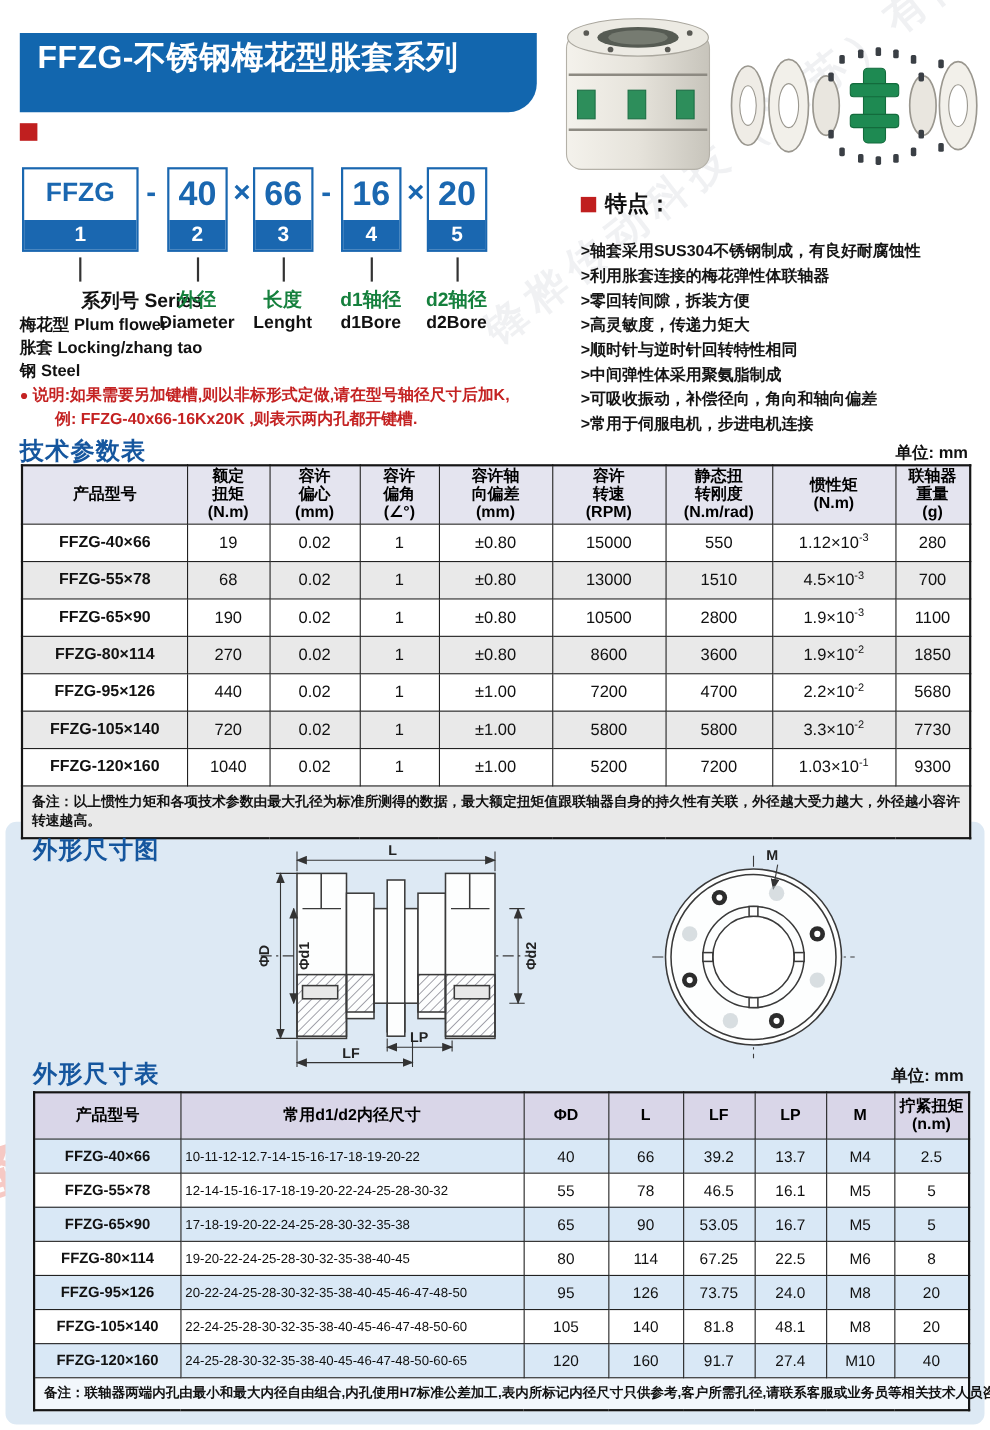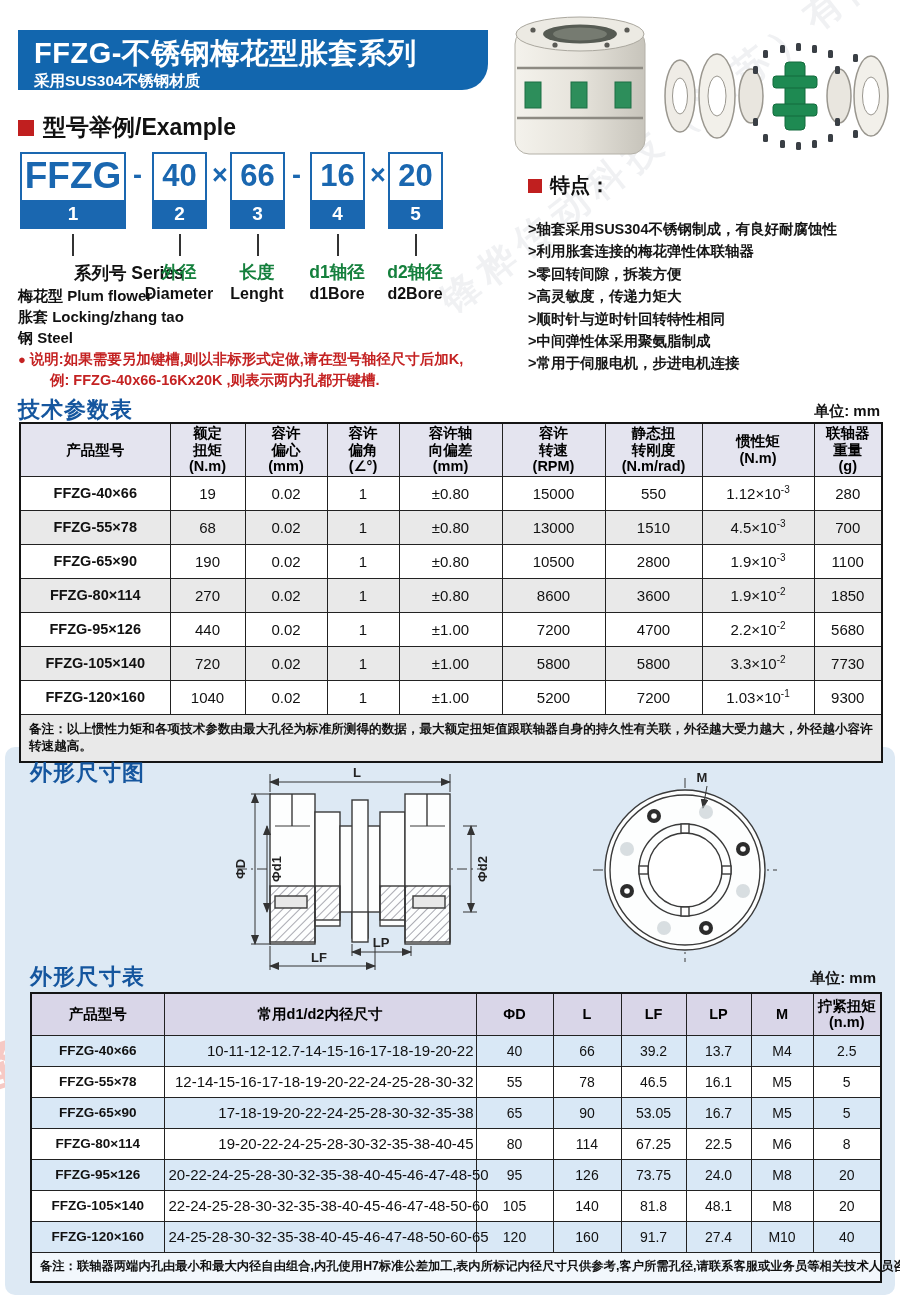--- a/index.html
+++ b/index.html
@@ -8,21 +8,21 @@
   .page { position:relative; width:900px; height:1300px; background:#ffffff; overflow:hidden; }
 
   
   .wm { position:absolute; white-space:nowrap; pointer-events:none; font-weight:bold; z-index:1; }
   .wm-0 { left:30px; top:980px; transform:rotate(-38deg); transform-origin:left top; font-size:42px; color:rgba(125,140,158,.20); letter-spacing:10px; }
   .wm-1 { left:130px; top:1115px; transform:rotate(-38deg); transform-origin:left top; font-size:42px; color:rgba(125,140,158,.16); letter-spacing:10px; }
   .wm-2 { left:430px; top:285px; transform:rotate(-38deg); transform-origin:left top; font-size:38px; color:rgba(150,158,170,.14); letter-spacing:8px; }
   .wm-3 { left:-38px; top:1020px; transform:rotate(-18deg); font-size:60px; color:rgba(225,75,60,.30); }
 
   
-  .banner { position:absolute; left:18px; top:30px; width:470px; height:60px; background:#1266ae;
+  .banner { position:absolute; left:18px; top:30px; width:470px; height:72px; background:#1266ae;
     border-radius:0 0 26px 0; color:#fff; padding:7px 0 0 16px; z-index:3; }
   .banner h1 { font-size:29px; font-weight:bold; letter-spacing:.5px; line-height:1.15; }
   .banner .sub { font-size:15.5px; font-weight:bold; margin-top:1px; }
 
   
   .photo { position:absolute; left:495px; top:4px; width:400px; height:162px; z-index:2; }
 
   
   .sec-head { position:absolute; z-index:3; display:flex; align-items:center; gap:9px; }
   .ex-head { left:18px; top:112px; }
@@ -70,21 +70,21 @@
   #tech-table th { background:#e4e4ef; font-size:14.5px; font-weight:bold; height:52px; }
   #tech-table td { font-size:15px; height:34px; color:#111; }
   #tech-table td:first-child { font-weight:bold; font-size:14.5px; }
   #tech-table tbody tr:nth-child(even) td { background:#e9e9e9; }
   #tech-table td.note-cell { background:#fff; text-align:left; font-size:12.6px; font-weight:bold; padding:6px 8px; height:32px; }
 
   #dim-table { left:30px; top:992px; width:850px; }
   #dim-table th { background:#d9d6e8; font-size:14.5px; font-weight:bold; height:42px; }
   #dim-table td { font-size:14px; height:31px; color:#111; }
   #dim-table td:first-child { font-weight:bold; font-size:13.5px; }
-  #dim-table td.c-left { text-align:right; padding-left:4px; font-size:15px; white-space:nowrap; }
+  #dim-table td.c-left { text-align:left; padding-left:4px; font-size:12px; white-space:nowrap; }
   #dim-table tbody tr:nth-child(odd) td { background:#d9e8f6; }
   #dim-table td.note-cell { background:#f2f7fc; text-align:left; font-size:12.3px; font-weight:bold; padding:5px 8px; height:30px; white-space:nowrap; }
 
   
   .panel { position:absolute; left:5px; top:747px; width:890px; height:548px; background:#dde9f4; border-radius:10px; z-index:2; }
 
   .drawing { position:absolute; left:215px; top:764px; width:600px; height:212px; z-index:3; }
 </style>
 </head>
 <body>
@@ -93,21 +93,20 @@
 
   <div id="wm-holder">
       <div class="wm wm-0">锋桦传动科技（江苏）有限公司</div>
       <div class="wm wm-1">锋桦传动设备（江苏）有限公司</div>
       <div class="wm wm-2">锋桦传动科技（江苏）有限公司</div>
       <div class="wm wm-3">锋桦</div>
     </div>
 
   <div class="banner">
     <h1>FFZG-不锈钢梅花型胀套系列</h1>
-    <div class="sub">采用SUS304不锈钢材质</div>
   </div>
 
   <svg class="photo" viewBox="0 0 400 162">
     <defs>
       <linearGradient id="metal" x1="0" y1="0" x2="1" y2="0">
         <stop offset="0" stop-color="#f4f2ec"></stop>
           <stop offset=".5" stop-color="#e6e3db"></stop>
           <stop offset="1" stop-color="#c7c4bb"></stop>
       </linearGradient>
     </defs>
@@ -156,25 +155,24 @@
         <rect x="340" y="62" width="5" height="8" rx="1.5"></rect>
           <rect x="340" y="114" width="5" height="8" rx="1.5"></rect>
         <rect x="358" y="50" width="5" height="8" rx="1.5"></rect>
           <rect x="358" y="126" width="5" height="8" rx="1.5"></rect>
       </g>
     </g>
   </svg>
 
   <div class="sec-head ex-head">
     <span class="red-sq"></span>
-    <span class="t">型号举例/Example</span>
   </div>
 
   <div class="ex-box" style="left:20px;width:106px;">
-    <div class="val" style="font-size:37px;text-align:center;">FFZG</div>
+    <div class="val" style="font-size:24px;text-align:center;">FFZG</div>
     <div class="num">1</div>
   </div>
   <span class="ex-sep" style="left:133px;">-</span>
   <div class="ex-box" style="left:152px;width:55px;">
     <div class="val" style="font-size:31px;">40</div>
     <div class="num">2</div>
   </div>
   <span class="ex-sep" style="left:212px;">×</span>
   <div class="ex-box" style="left:230px;width:55px;">
     <div class="val" style="font-size:31px;">66</div>
@@ -230,20 +228,21 @@
       <span class="red-sq"></span>
       <span class="t">特点：</span>
     </div>
     <ul id="features-list">
         <li>&gt;轴套采用SUS304不锈钢制成，有良好耐腐蚀性</li>
         <li>&gt;利用胀套连接的梅花弹性体联轴器</li>
         <li>&gt;零回转间隙，拆装方便</li>
         <li>&gt;高灵敏度，传递力矩大</li>
         <li>&gt;顺时针与逆时针回转特性相同</li>
         <li>&gt;中间弹性体采用聚氨脂制成</li>
+        <li>&gt;可吸收振动，补偿径向，角向和轴向偏差</li>
         <li>&gt;常用于伺服电机，步进电机连接</li>
       </ul>
   </div>
 
   <div class="blue-title" style="left:18px;top:395px;">技术参数表</div>
   <div class="unit" style="right:20px;top:402px;">单位: mm</div>
   <table class="spec" id="tech-table">
       <colgroup>
         <col style="width: 150px;">
         <col style="width: 75px;">

